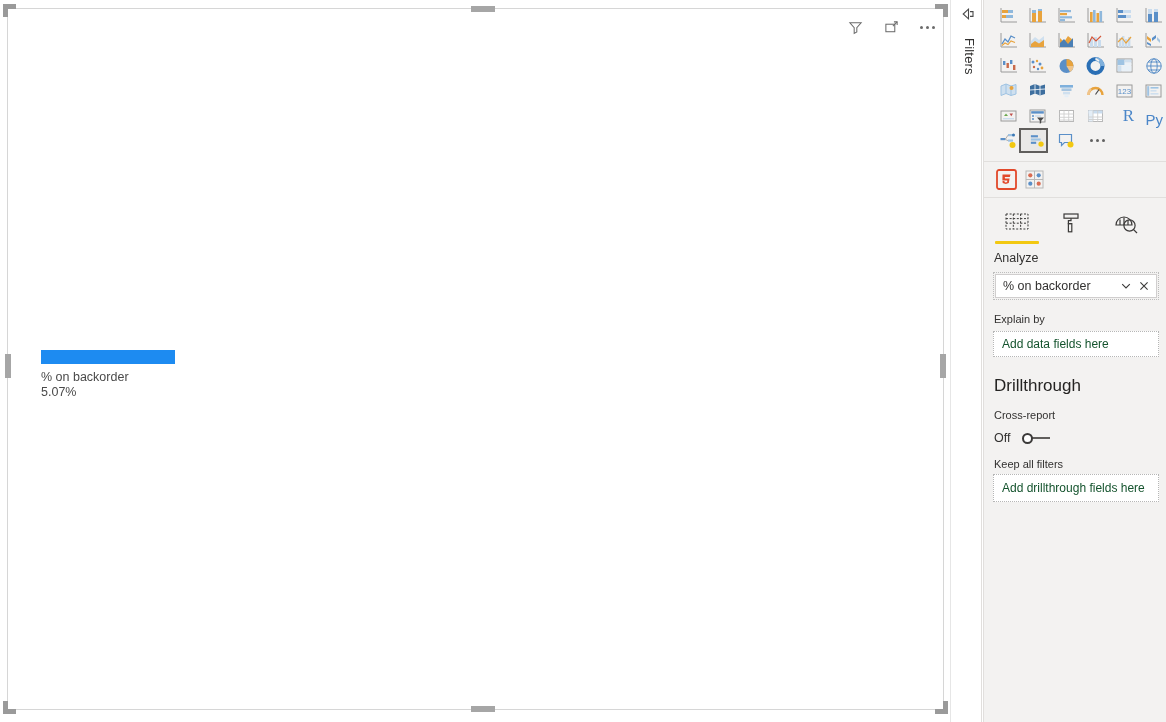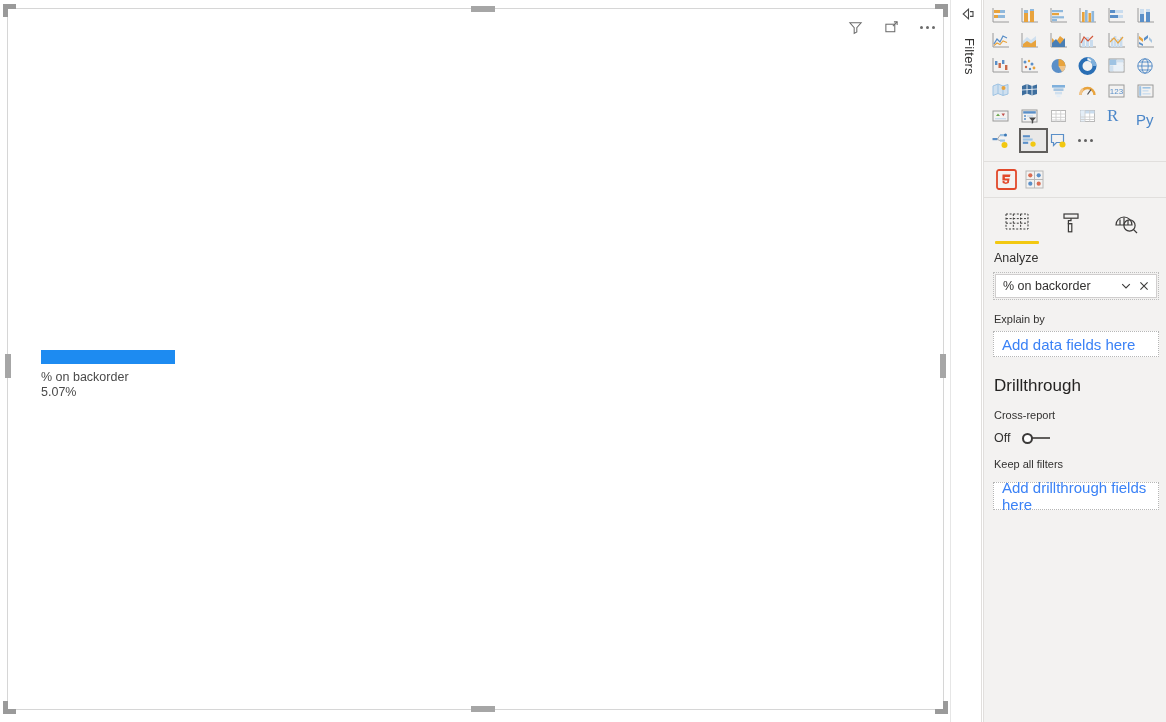--- a/index.html
+++ b/index.html
@@ -102,21 +102,21 @@
   #viz-gallery {
     padding: 3px 4px 6px 6px;
     display: grid;
     grid-template-columns: repeat(6, 29px);
     grid-auto-rows: 25px;
     column-gap: 0px;
     row-gap: 0px;
   }
   .viz-btn {
     width: 29px; height: 25px;
-    display: flex; align-items: center; justify-content: flex-start;
+    display: flex; align-items: center; justify-content: flex-end;
     border: 1px solid transparent;
   }
   .viz-btn.selected { border: 2px solid #605e5c; background:#e9e8e7; }
   .viz-btn svg { display: block; }
   .viz-dots { display: flex; gap: 3px; align-items: center; }
   .viz-dots i { width: 3px; height: 3px; background: #616161; border-radius: 50%; display: block; }
   .rtxt { font-size: 17px; color: #4a86c8; font-family: "Liberation Serif", serif; }
   .pytxt { font-size: 15px; color: #4a86c8; font-family: "Liberation Sans", sans-serif; margin-top: 8px; }
 
   #gallery-divider { height: 1px; background: #e1dfdd; margin: 2px 0 0 0; }
@@ -171,21 +171,21 @@
     font-size: 11px; color: #323130;
     padding: 13px 0 0 10px;
   }
   .dropzone {
     margin: 6px 7px 0 9px;
     height: 26px;
     background: #ffffff;
     border: 1px dotted #b6b6b6;
     display: flex; align-items: center;
     padding-left: 8px;
-    font-size: 15px; color: #3b82f6;
+    font-size: 12px; color: #14532d;
   }
   .dropzone.tall { height: 28px; }
 
   .pane-heading {
     font-size: 17px; color: #252423;
     padding: 19px 0 0 10px;
     font-weight: normal;
   }
 
   .toggle-row {
@@ -669,15 +669,15 @@
     <div class="toggle-row">
       <span class="toggle-text">Off</span>
       <span class="toggle off">
         <span class="track"></span>
         <span class="knob"></span>
       </span>
     </div>
 
     <div class="section-label">Keep all filters</div>
 
-    <div class="dropzone tall" style="margin-top:12px;">Add drillthrough fields here</div>
+    <div class="dropzone tall" style="margin-top:4px;">Add drillthrough fields here</div>
   </div>
 </div>
 
 </body></html>

